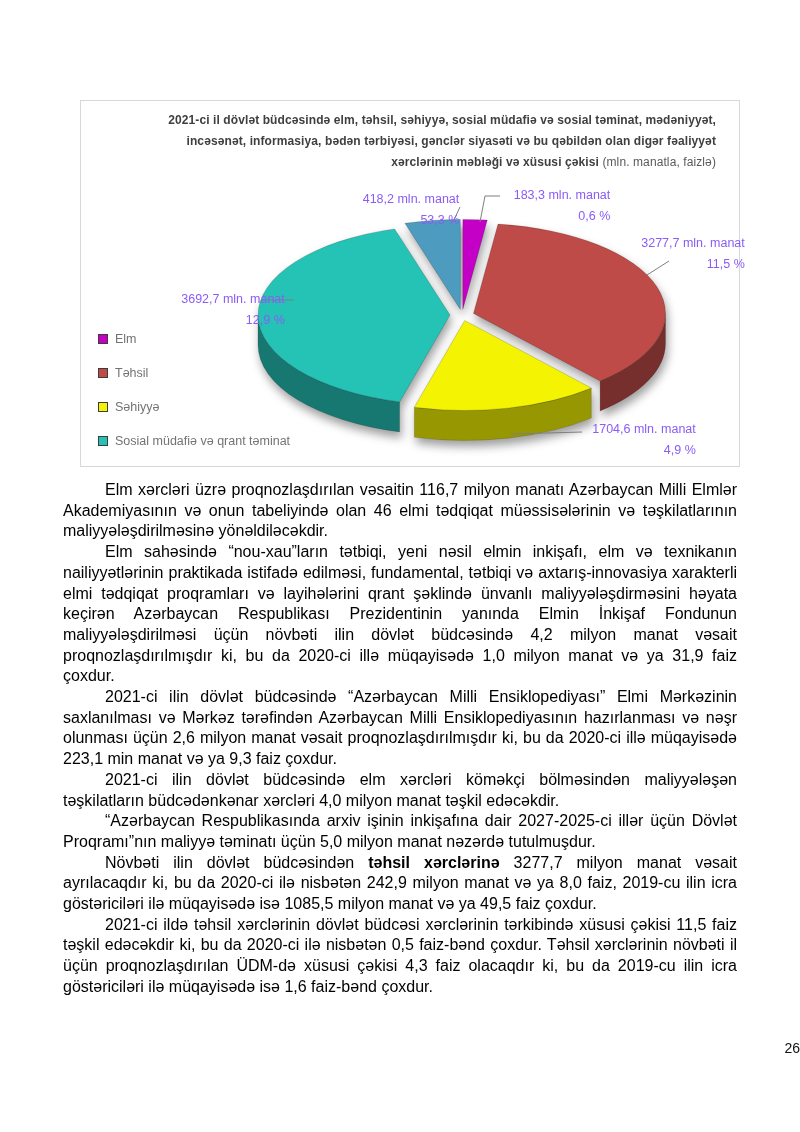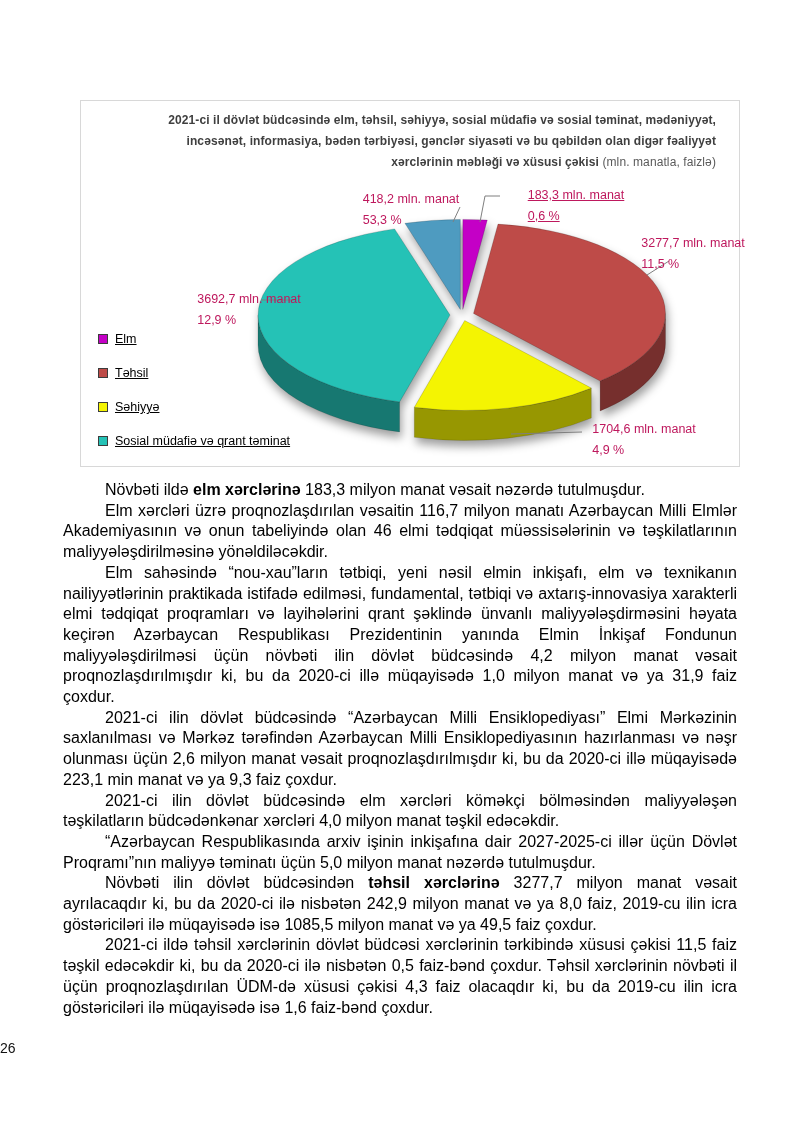--- a/index.html
+++ b/index.html
@@ -7,30 +7,30 @@
         font-family:"Liberation Sans",sans-serif;color:#000;}
   
   .chart-box{position:absolute;left:80px;top:100px;width:658px;height:365px;
              border:1px solid #d8d8d8;background:#fff;}
   .chart-title{position:absolute;top:9px;left:50%;transform:translateX(-50%);
                width:584px;text-align:right;font-size:12px;font-weight:bold;
                color:#3f3f3f;line-height:21px;letter-spacing:0.1px;margin-left:14px;}
   .chart-title .unit{font-weight:normal;color:#5a5a5a;}
   .pie-svg{position:absolute;left:0;top:0;}
   .leader{fill:none;stroke:#7f7f7f;stroke-width:1;}
-  .callout{position:absolute;transform:translateX(-50%);text-align:left;
-           font-size:12.5px;line-height:21px;color:#be185d;white-space:nowrap;}
+  .callout{position:absolute;transform:translateX(-50%);text-align:right;
+           font-size:12.5px;line-height:21px;color:#8b5cf6;white-space:nowrap;}
   .legend{position:absolute;left:17px;top:231px;display:flex;flex-direction:column;gap:20px;}
-  .legend-item{display:flex;align-items:center;gap:7px;font-size:12.5px;color:#000000;text-decoration:underline;}
+  .legend-item{display:flex;align-items:center;gap:7px;font-size:12.5px;color:#737373;}
   .legend-swatch{width:10px;height:10px;border:1px solid #3c3c3c;box-sizing:border-box;flex:0 0 auto;}
   
   .body-text{position:absolute;left:63px;top:480px;width:674px;
              font-size:16px;line-height:20.7px;text-align:justify;color:#000;}
   .body-text p{margin:0;text-indent:42px;}
-  .page-number{position:absolute;left:0;top:1040px;width:100%;text-align:left;font-size:14px;color:#111;}
+  .page-number{position:absolute;left:0;top:1040px;width:100%;text-align:right;font-size:14px;color:#111;}
 </style>
 </head>
 <body>
 
 <div class="page">
 
   <div class="chart-box">
     <div class="chart-title"><span>2021-ci il dövlət büdcəsində elm, təhsil, səhiyyə, sosial müdafiə və sosial təminat, mədəniyyət, incəsənət, informasiya, bədən tərbiyəsi, gənclər siyasəti və bu qəbildən olan digər fəaliyyət xərclərinin məbləği və xüsusi çəkisi</span><span class="unit"> (mln. manatla, faizlə)</span></div>
 
     <svg class="pie-svg" width="657" height="365" viewBox="0 0 657 365">
@@ -47,33 +47,33 @@
       <g>
         <polyline class="leader" points="419,95 404,95 399,121"></polyline>
         <polyline class="leader" points="566,174 588,160"></polyline>
         <polyline class="leader" points="430,333 501,331"></polyline>
         <polyline class="leader" points="213,199 180,199"></polyline>
         <polyline class="leader" points="379,106 372,121"></polyline>
       </g>
     </svg>
 
     <div id="callouts">
-        <div class="callout" style="left: 495px; top: 84px; text-decoration: underline;">
+        <div class="callout" style="left: 481px; top: 84px;">
           <div>183,3 mln. manat</div>
           <div>0,6 %</div>
         </div>
         <div class="callout" style="left: 612px; top: 132px;">
           <div>3277,7 mln. manat</div>
           <div>11,5 %</div>
         </div>
         <div class="callout" style="left: 563px; top: 318px;">
           <div>1704,6 mln. manat</div>
           <div>4,9 %</div>
         </div>
-        <div class="callout" style="left: 152px; top: 188px; margin-left: 16px;">
+        <div class="callout" style="left: 152px; top: 188px;">
           <div>3692,7 mln. manat</div>
           <div>12,9 %</div>
         </div>
         <div class="callout" style="left: 330px; top: 88px;">
           <div>418,2 mln. manat</div>
           <div>53,3 %</div>
         </div>
       </div>
     <div class="legend" id="legend">
         <div class="legend-item">
@@ -89,21 +89,20 @@
           <span>Səhiyyə</span>
         </div>
         <div class="legend-item">
           <span class="legend-swatch" style="background: rgb(37, 194, 182);"></span>
           <span>Sosial müdafiə və qrant təminat</span>
         </div>
       </div>
   </div>
 
   <div class="body-text" id="body-text">
-      <p><span>Növbəti ildə </span><b>elm xərclərinə</b><span> 183,3 milyon manat vəsait nəzərdə tutulmuşdur.</span></p>
       <p><span>Elm xərcləri üzrə proqnozlaşdırılan vəsaitin 116,7 milyon manatı Azərbaycan Milli Elmlər Akademiyasının və onun tabeliyində olan 46 elmi tədqiqat müəssisələrinin və təşkilatlarının maliyyələşdirilməsinə yönəldiləcəkdir.</span></p>
       <p><span>Elm sahəsində “nou-xau”ların tətbiqi, yeni nəsil elmin inkişafı, elm və texnikanın nailiyyətlərinin praktikada istifadə edilməsi, fundamental, tətbiqi və axtarış-innovasiya xarakterli elmi tədqiqat proqramları və layihələrini qrant şəklində ünvanlı maliyyələşdirməsini həyata keçirən Azərbaycan Respublikası Prezidentinin yanında Elmin İnkişaf Fondunun maliyyələşdirilməsi üçün növbəti ilin dövlət büdcəsində 4,2 milyon manat vəsait proqnozlaşdırılmışdır ki, bu da 2020-ci illə müqayisədə 1,0 milyon manat və ya 31,9 faiz çoxdur.</span></p>
       <p><span>2021-ci ilin dövlət büdcəsində “Azərbaycan Milli Ensiklopediyası” Elmi Mərkəzinin saxlanılması və Mərkəz tərəfindən Azərbaycan Milli Ensiklopediyasının hazırlanması və nəşr olunması üçün 2,6 milyon manat vəsait proqnozlaşdırılmışdır ki, bu da 2020-ci illə müqayisədə 223,1 min manat və ya 9,3 faiz çoxdur.</span></p>
       <p><span>2021-ci ilin dövlət büdcəsində elm xərcləri köməkçi bölməsindən maliyyələşən təşkilatların büdcədənkənar xərcləri 4,0 milyon manat təşkil edəcəkdir.</span></p>
       <p><span>“Azərbaycan Respublikasında arxiv işinin inkişafına dair 2027-2025-ci illər üçün Dövlət Proqramı”nın maliyyə təminatı üçün 5,0 milyon manat nəzərdə tutulmuşdur.</span></p>
       <p><span>Növbəti ilin dövlət büdcəsindən </span><b>təhsil xərclərinə</b><span> 3277,7 milyon manat vəsait ayrılacaqdır ki, bu da 2020-ci ilə nisbətən 242,9 milyon manat və ya 8,0 faiz, 2019-cu ilin icra göstəriciləri ilə müqayisədə isə 1085,5 milyon manat və ya 49,5 faiz çoxdur.</span></p>
       <p><span>2021-ci ildə təhsil xərclərinin dövlət büdcəsi xərclərinin tərkibində xüsusi çəkisi 11,5 faiz təşkil edəcəkdir ki, bu da 2020-ci ilə nisbətən 0,5 faiz-bənd çoxdur. Təhsil xərclərinin növbəti il üçün proqnozlaşdırılan ÜDM-də xüsusi çəkisi 4,3 faiz olacaqdır ki, bu da 2019-cu ilin icra göstəriciləri ilə müqayisədə isə 1,6 faiz-bənd çoxdur.</span></p>
     </div>
 
   <div class="page-number">26</div>

